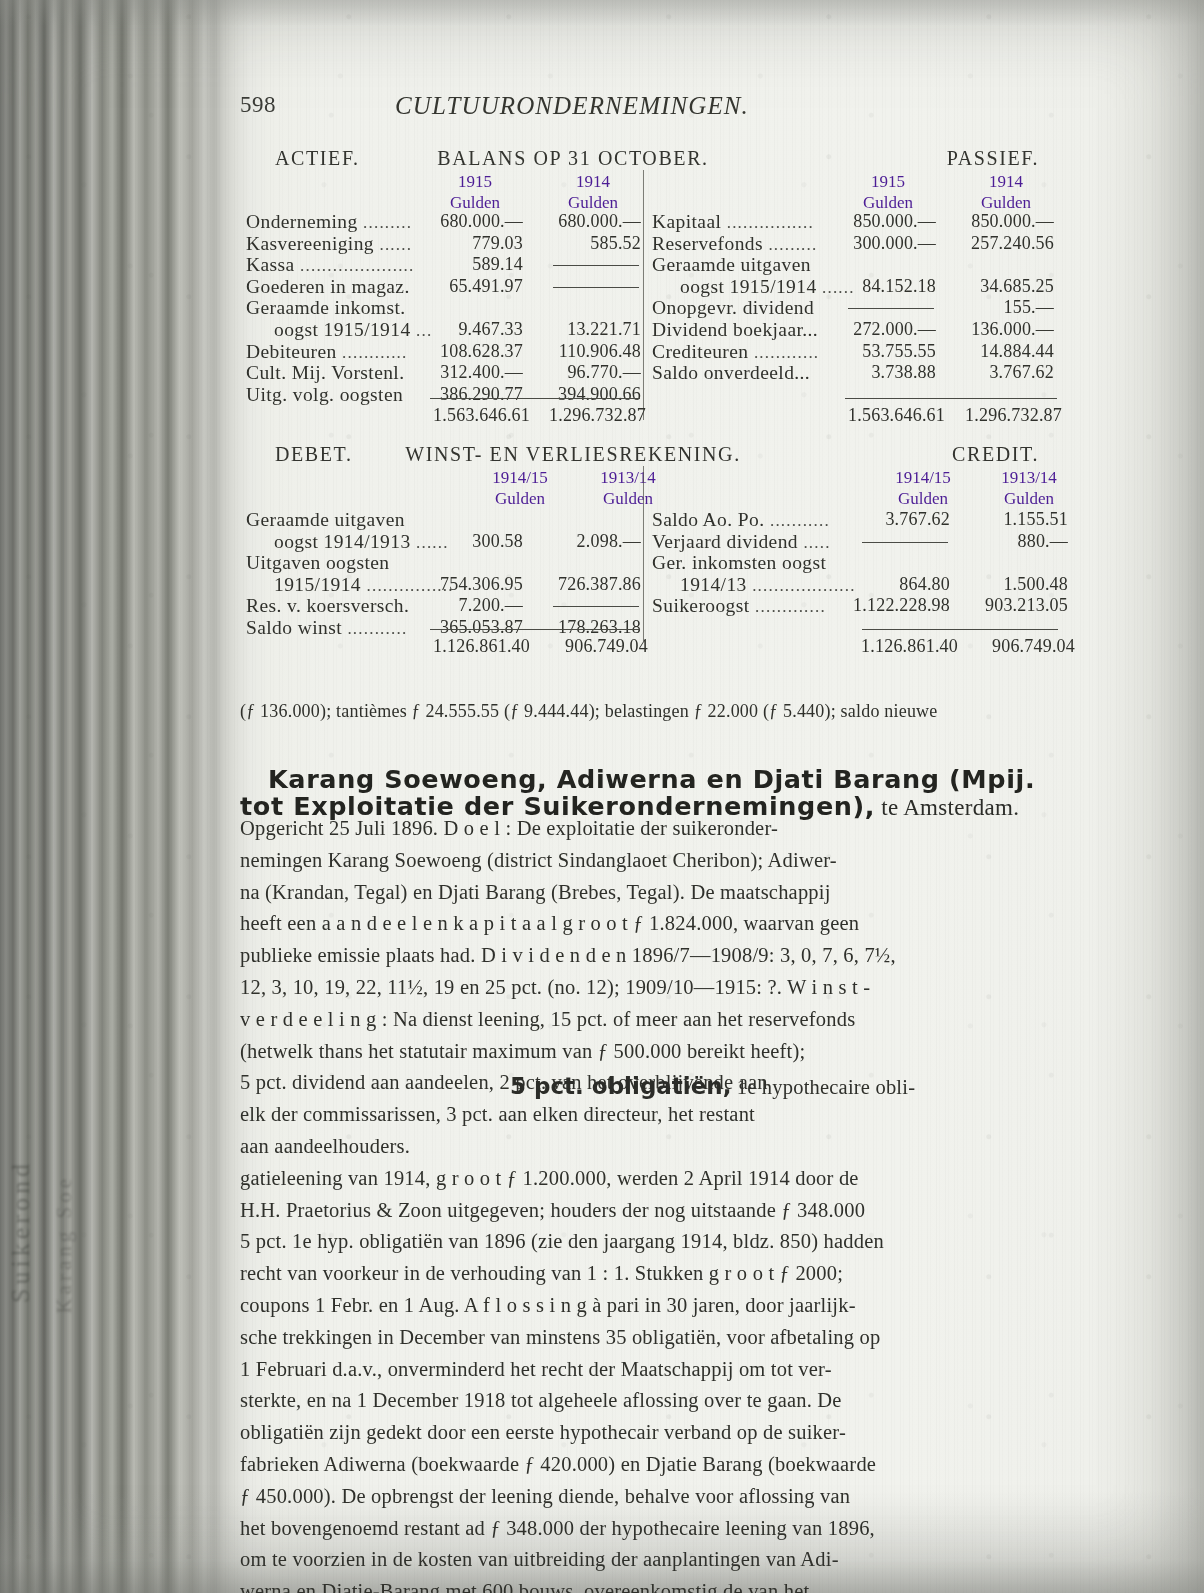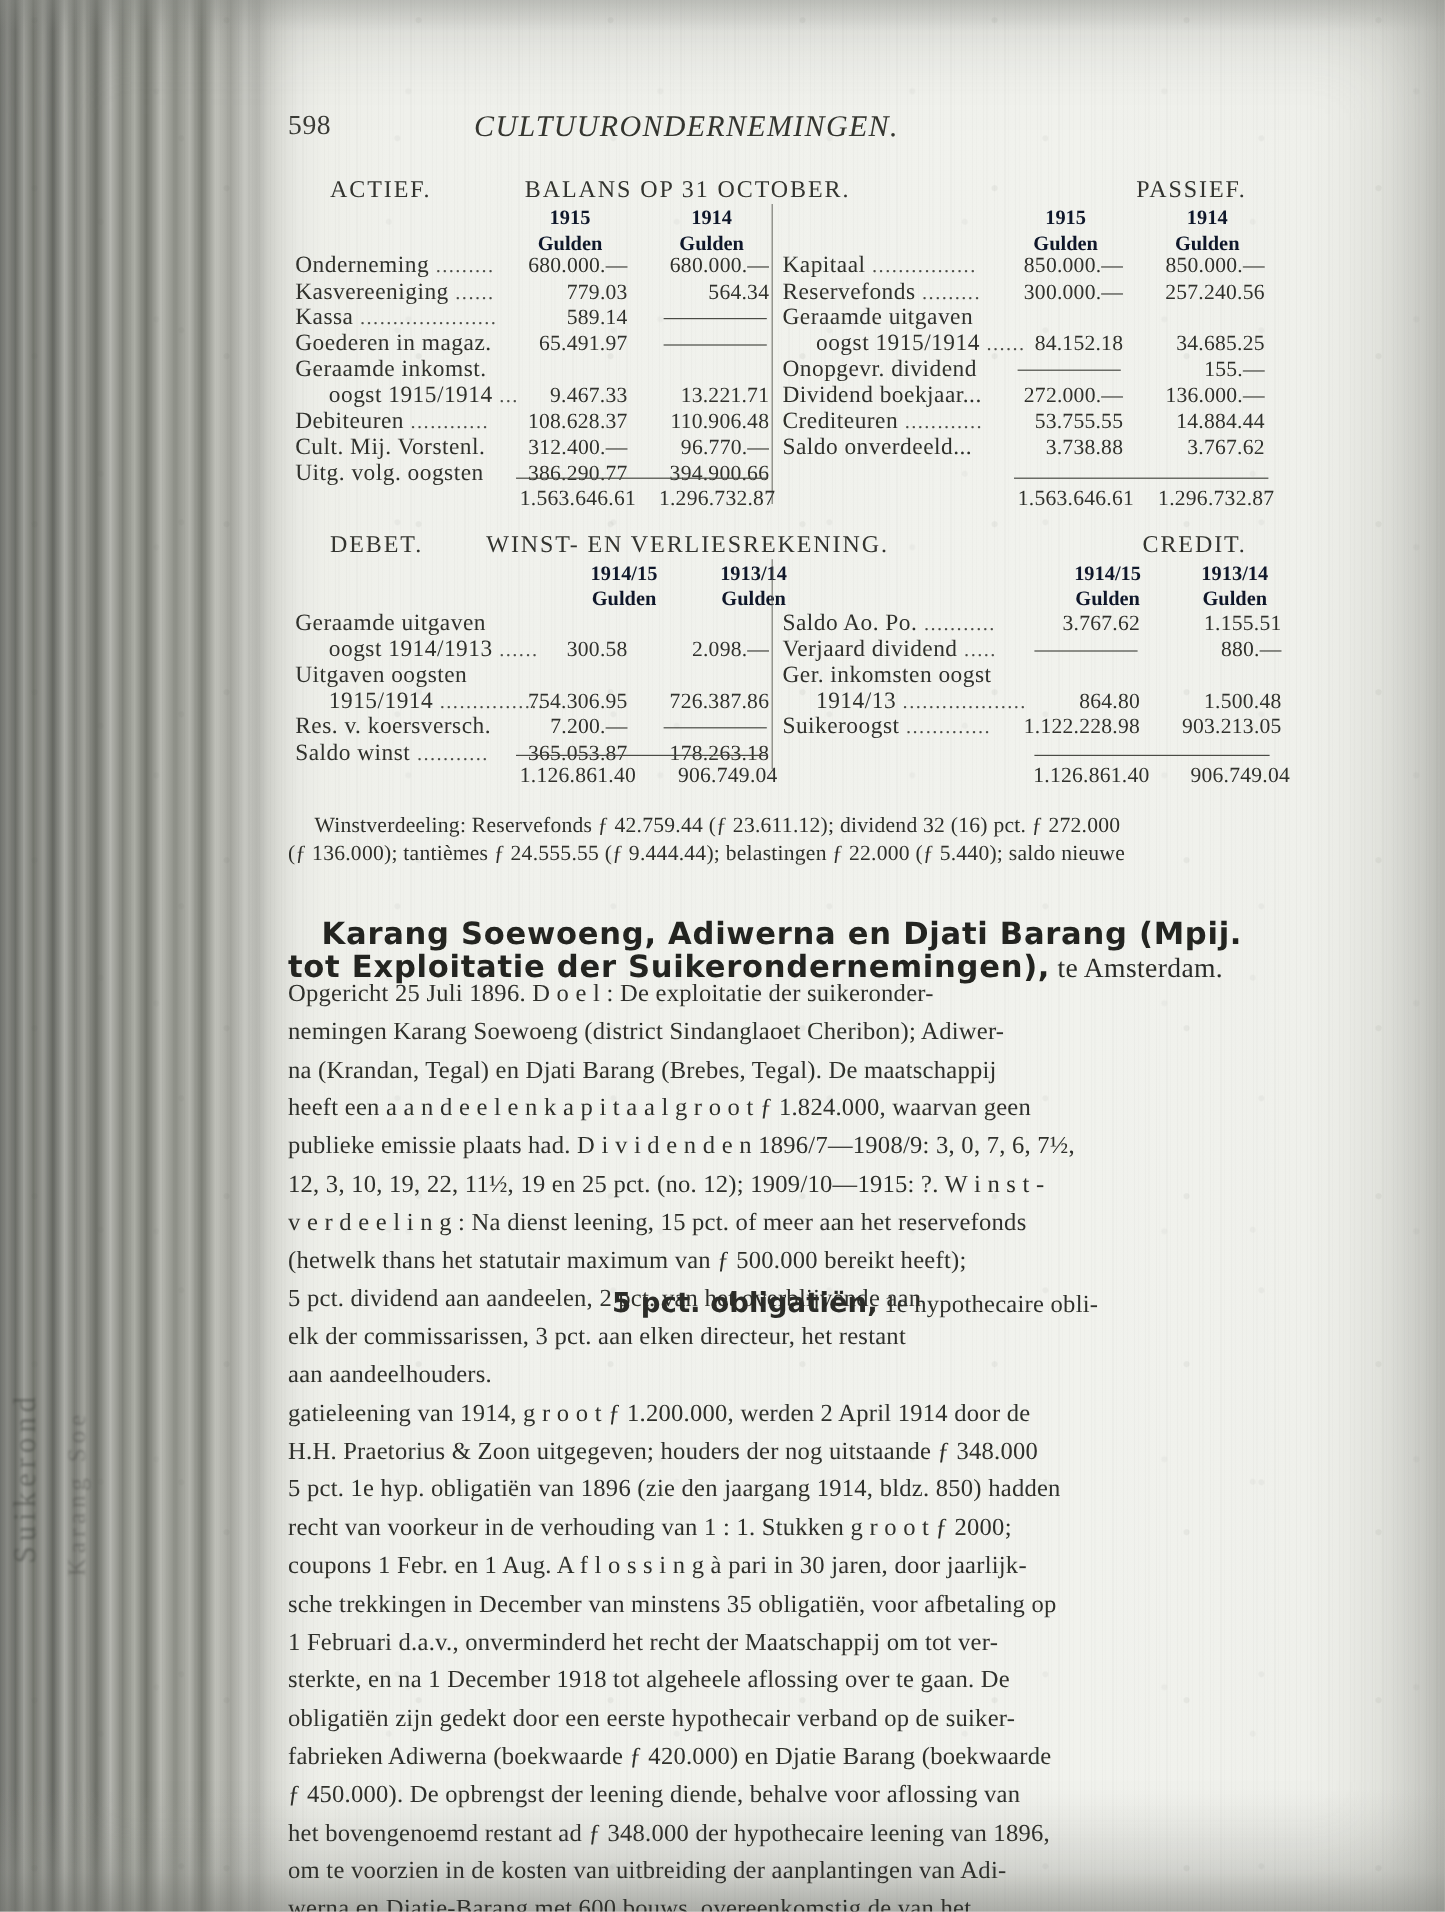--- a/index.html
+++ b/index.html
@@ -86,21 +86,21 @@
     font-style:italic;font-size:25px;letter-spacing:1.1px;color:#353630;
     padding-right:60px;box-sizing:border-box;
   }
 
   
   .tblhead{position:absolute;width:1204px;font-size:20px;letter-spacing:1.6px;color:#33342f;}
   .tblhead .left{position:absolute;left:275px;}
   .tblhead .center{position:absolute;left:0;width:1204px;text-align:center;padding-right:58px;box-sizing:border-box;}
   .tblhead .right{position:absolute;right:165px;}
 
-  .colhead{position:absolute;font-size:17px;color:#0f172a;text-align:center;width:100px;font-weight:bold;}
+  .colhead{position:absolute;font-size:17px;color:#4c1d95;text-align:center;width:100px;}
 
   .vrule{position:absolute;width:1px;background:#55564f;opacity:.75;}
 
   .row{position:absolute;font-size:19.5px;color:#30312c;white-space:nowrap;}
   .lbl{position:absolute;letter-spacing:.4px;}
   .lbl .dots{letter-spacing:1.2px;font-size:17px;color:#4c4d47;}
   .num{position:absolute;width:118px;text-align:right;font-size:18px;letter-spacing:.2px;}
   .dash{position:absolute;width:118px;}
   .dash i{display:block;height:0;border-top:1.6px solid #4a4b45;margin-top:11px;width:86px;margin-left:30px;}
 
@@ -158,21 +158,21 @@
 
   <div id="assets-rows">
       <div class="row" style="top: 211px;">
         <span class="lbl" style="left: 246px;">Onderneming<span class="dots"> .........</span></span>
         <span class="num" style="left: 405px;">680.000.—</span>
         <span class="num" style="left: 523px;">680.000.—</span>
       </div>
       <div class="row" style="top: 232.6px;">
         <span class="lbl" style="left: 246px;">Kasvereeniging<span class="dots"> ......</span></span>
         <span class="num" style="left: 405px;">779.03</span>
-        <span class="num" style="left: 523px;">564.34</span>
+        <span class="num" style="left: 523px;">585.52</span>
       </div>
       <div class="row" style="top: 254.2px;">
         <span class="lbl" style="left: 246px;">Kassa<span class="dots"> .....................</span></span>
         <span class="num" style="left: 405px;">589.14</span>
         <span class="dash" style="left: 523px;">
           <i></i>
         </span>
       </div>
       <div class="row" style="top: 275.8px;">
         <span class="lbl" style="left: 246px;">Goederen in magaz.</span>
@@ -337,21 +337,20 @@
   <div class="totrule" style="left:430px;top:629px;width:210px;"></div>
   <div class="totrule" style="left:862px;top:629px;width:196px;"></div>
 
   <div class="row" style="top:636px;">
     <span class="num" style="left:412px;">1.126.861.40</span>
     <span class="num" style="left:530px;">906.749.04</span>
     <span class="num" style="left:840px;">1.126.861.40</span>
     <span class="num" style="left:957px;">906.749.04</span>
   </div>
 
-  <div class="para small" style="left:262px;top:678px;width:820px;">Winstverdeeling: Reservefonds ƒ 42.759.44 (ƒ 23.611.12); dividend 32 (16) pct. ƒ 272.000</div>
   <div class="para small" style="left:240px;top:702px;width:840px;">(ƒ 136.000); tantièmes ƒ 24.555.55 (ƒ 9.444.44); belastingen ƒ 22.000 (ƒ 5.440); saldo nieuwe</div>
 
   <div class="hdline" style="left:268px;top:764px;">Karang Soewoeng, Adiwerna en Djati Barang (Mpij.</div>
   <div style="position:absolute;left:240px;top:791px;">
     <span class="hdline" style="position:static;">tot Exploitatie der Suikerondernemingen),</span><span class="hdnorm"> te Amsterdam.</span>
   </div>
 
   <div id="body-lines">
       <div class="para" style="left: 240px; top: 818px; width: 840px;">Opgericht  25 Juli 1896.   D o e l :  De exploitatie der suikeronder-</div>
       <div class="para" style="left: 240px; top: 849.8px; width: 840px;">nemingen Karang Soewoeng (district Sindanglaoet Cheribon);  Adiwer-</div>

